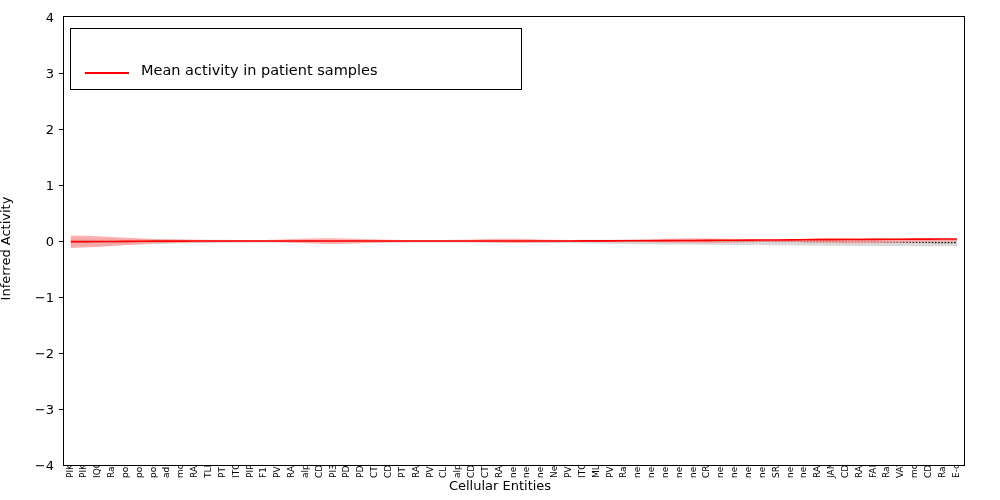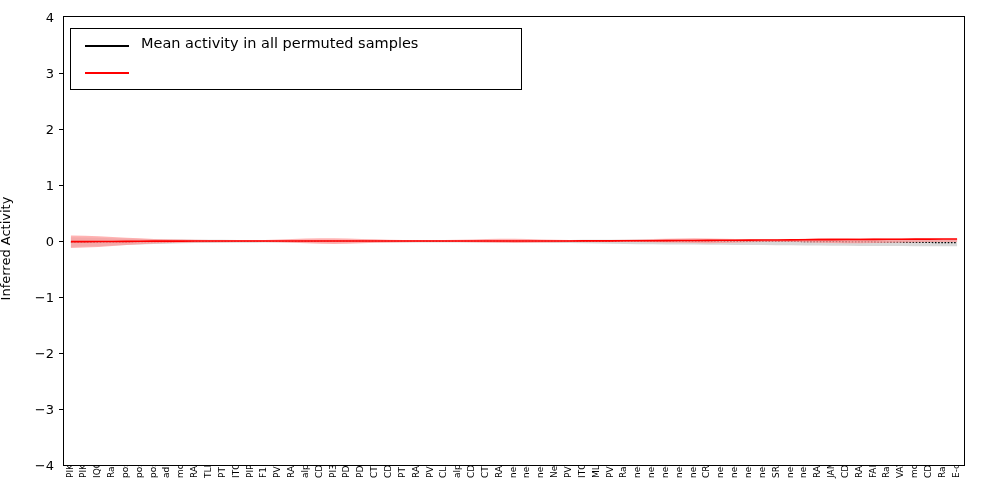--- a/index.html
+++ b/index.html
@@ -30,20 +30,21 @@
   .leg-line{position:absolute;left:14px;top:12px;width:44px;height:2px;}
   .leg-txt{position:absolute;left:70px;top:2px;font-size:14.5px;color:#000;white-space:nowrap;}
 </style>
 </head>
 <body>
 
 <div id="root">
 
 
   <div id="ylabel-axis">Inferred Activity</div>
+  <div id="xlabel-axis">Cellular Entities</div>
 
   <div id="ylabels">
       <div class="ylab-row" style="top: 465px;">−4</div>
       <div class="ylab-row" style="top: 409px;">−3</div>
       <div class="ytick" style="top: 409px;"></div>
       <div class="ylab-row" style="top: 353px;">−2</div>
       <div class="ytick" style="top: 353px;"></div>
       <div class="ylab-row" style="top: 297px;">−1</div>
       <div class="ytick" style="top: 297px;"></div>
       <div class="ylab-row" style="top: 241px;">0</div>
@@ -192,22 +193,19 @@
   <div id="plot">
     <svg id="svg" width="900" height="448">
         <path d="M6.92,220.36 L20.77,220.53 L34.62,220.87 L48.46,221.22 L62.31,221.56 L76.15,221.89 L90.00,222.17 L103.85,222.39 L117.69,222.56 L131.54,222.67 L145.38,222.78 L159.23,222.83 L173.08,222.89 L186.92,222.95 L200.77,222.99 L214.62,223.01 L228.46,223.05 L242.31,223.06 L256.15,223.10 L270.00,223.12 L283.85,223.16 L297.69,223.16 L311.54,223.16 L325.38,223.18 L339.23,223.22 L353.08,223.22 L366.92,223.22 L380.77,223.22 L394.62,223.22 L408.46,223.22 L422.31,223.19 L436.15,223.16 L450.00,223.13 L463.85,223.08 L477.69,223.02 L491.54,222.96 L505.38,222.90 L519.23,222.85 L533.08,222.79 L546.92,222.73 L560.77,222.68 L574.62,222.62 L588.46,222.56 L602.31,222.54 L616.15,222.51 L630.00,222.49 L643.85,222.45 L657.69,222.43 L671.54,222.39 L685.38,222.38 L699.23,222.33 L713.08,222.32 L726.92,222.27 L740.77,222.26 L754.62,222.22 L768.46,222.21 L782.31,222.21 L796.15,222.16 L810.00,222.15 L823.85,222.15 L837.69,222.15 L851.54,222.15 L865.38,222.15 L879.23,222.15 L893.08,222.15 L893.08,229.32 L879.23,229.26 L865.38,229.21 L851.54,229.15 L837.69,229.09 L823.85,229.04 L810.00,228.98 L796.15,228.92 L782.31,228.80 L768.46,228.69 L754.62,228.57 L740.77,228.46 L726.92,228.35 L713.08,228.23 L699.23,228.12 L685.38,228.01 L671.54,227.89 L657.69,227.79 L643.85,227.72 L630.00,227.62 L616.15,227.55 L602.31,227.44 L588.46,227.30 L574.62,227.13 L560.77,226.94 L546.92,226.71 L533.08,226.48 L519.23,226.28 L505.38,226.11 L491.54,225.97 L477.69,225.85 L463.85,225.74 L450.00,225.65 L436.15,225.60 L422.31,225.54 L408.46,225.51 L394.62,225.48 L380.77,225.46 L366.92,225.46 L353.08,225.46 L339.23,225.46 L325.38,225.46 L311.54,225.46 L297.69,225.46 L283.85,225.46 L270.00,225.46 L256.15,225.50 L242.31,225.51 L228.46,225.55 L214.62,225.57 L200.77,225.61 L186.92,225.67 L173.08,225.73 L159.23,225.83 L145.38,225.94 L131.54,226.10 L117.69,226.32 L103.85,226.65 L90.00,226.99 L76.15,227.44 L62.31,228.00 L48.46,228.57 L34.62,229.13 L20.77,229.59 L6.92,229.88 Z" fill="#c8c8c8" fill-opacity="0.70" stroke="none"></path>
         <path d="M6.92,225.12 L20.77,225.12 L34.62,225.00 L48.46,224.89 L62.31,224.78 L76.15,224.66 L90.00,224.55 L103.85,224.50 L117.69,224.45 L131.54,224.44 L145.38,224.39 L159.23,224.38 L173.08,224.34 L186.92,224.34 L200.77,224.32 L214.62,224.28 L228.46,224.28 L242.31,224.27 L256.15,224.22 L270.00,224.22 L283.85,224.22 L297.69,224.21 L311.54,224.17 L325.38,224.17 L339.23,224.17 L353.08,224.17 L366.92,224.15 L380.77,224.11 L394.62,224.11 L408.46,224.11 L422.31,224.11 L436.15,224.11 L450.00,224.11 L463.85,224.11 L477.69,224.11 L491.54,224.11 L505.38,224.11 L519.23,224.11 L533.08,224.11 L546.92,224.11 L560.77,224.11 L574.62,224.11 L588.46,224.15 L602.31,224.17 L616.15,224.17 L630.00,224.17 L643.85,224.21 L657.69,224.22 L671.54,224.27 L685.38,224.28 L699.23,224.32 L713.08,224.38 L726.92,224.44 L740.77,224.49 L754.62,224.55 L768.46,224.66 L782.31,224.77 L796.15,224.88 L810.00,225.00 L823.85,225.11 L837.69,225.22 L851.54,225.34 L865.38,225.45 L879.23,225.57 L893.08,225.62 " fill="none" stroke="#000000" stroke-width="1.3" stroke-dasharray="1.6,1.6"></path>
         <path d="M6.92,218.40 L20.77,218.69 L34.62,219.21 L48.46,219.89 L62.31,220.68 L76.15,221.36 L90.00,221.91 L103.85,222.29 L117.69,222.56 L131.54,222.74 L145.38,222.90 L159.23,223.00 L173.08,223.05 L186.92,223.04 L200.77,222.92 L214.62,222.52 L228.46,221.96 L242.31,221.45 L256.15,221.17 L270.00,221.15 L283.85,221.45 L297.69,221.91 L311.54,222.34 L325.38,222.70 L339.23,222.94 L353.08,223.07 L366.92,223.10 L380.77,223.06 L394.62,222.84 L408.46,222.45 L422.31,222.05 L436.15,221.82 L450.00,221.82 L463.85,222.05 L477.69,222.39 L491.54,222.70 L505.38,222.92 L519.23,223.02 L533.08,223.01 L546.92,222.92 L560.77,222.74 L574.62,222.44 L588.46,222.03 L602.31,221.65 L616.15,221.38 L630.00,221.31 L643.85,221.47 L657.69,221.78 L671.54,222.12 L685.38,222.38 L699.23,222.52 L713.08,222.45 L726.92,222.16 L740.77,221.72 L754.62,221.36 L768.46,221.12 L782.31,221.09 L796.15,221.19 L810.00,221.30 L823.85,221.42 L837.69,221.53 L851.54,221.59 L865.38,221.65 L879.23,221.70 L893.08,221.70 L893.08,224.95 L879.23,225.01 L865.38,225.12 L851.54,225.24 L837.69,225.47 L823.85,225.70 L810.00,225.92 L796.15,226.14 L782.31,226.23 L768.46,226.08 L754.62,225.72 L740.77,225.29 L726.92,224.99 L713.08,224.92 L699.23,225.06 L685.38,225.31 L671.54,225.65 L657.69,225.96 L643.85,226.13 L630.00,226.06 L616.15,225.80 L602.31,225.46 L588.46,225.16 L574.62,224.97 L560.77,224.88 L546.92,224.82 L533.08,224.78 L519.23,224.81 L505.38,224.91 L491.54,225.16 L477.69,225.50 L463.85,225.79 L450.00,225.90 L436.15,225.79 L422.31,225.50 L408.46,225.16 L394.62,224.91 L380.77,224.84 L366.92,224.87 L353.08,224.96 L339.23,225.15 L325.38,225.45 L311.54,225.86 L297.69,226.32 L283.85,226.69 L270.00,226.88 L256.15,226.75 L242.31,226.36 L228.46,225.82 L214.62,225.34 L200.77,225.06 L186.92,225.05 L173.08,225.11 L159.23,225.21 L145.38,225.37 L131.54,225.54 L117.69,225.76 L103.85,226.09 L90.00,226.53 L76.15,227.20 L62.31,228.09 L48.46,229.00 L34.62,229.91 L20.77,230.60 L6.92,231.00 Z" fill="#ff9999" fill-opacity="0.75" stroke="none"></path>
         <path d="M6.92,224.67 L20.77,224.67 L34.62,224.56 L48.46,224.44 L62.31,224.33 L76.15,224.22 L90.00,224.16 L103.85,224.11 L117.69,224.11 L131.54,224.06 L145.38,224.05 L159.23,224.00 L173.08,224.00 L186.92,224.00 L200.77,224.00 L214.62,224.00 L228.46,224.00 L242.31,224.00 L256.15,224.00 L270.00,224.00 L283.85,224.00 L297.69,224.00 L311.54,224.00 L325.38,224.00 L339.23,224.00 L353.08,224.00 L366.92,224.00 L380.77,224.00 L394.62,224.00 L408.46,224.00 L422.31,224.00 L436.15,224.00 L450.00,224.00 L463.85,224.00 L477.69,223.97 L491.54,223.94 L505.38,223.94 L519.23,223.91 L533.08,223.89 L546.92,223.85 L560.77,223.80 L574.62,223.74 L588.46,223.68 L602.31,223.59 L616.15,223.51 L630.00,223.46 L643.85,223.36 L657.69,223.29 L671.54,223.19 L685.38,223.12 L699.23,223.02 L713.08,222.95 L726.92,222.84 L740.77,222.78 L754.62,222.67 L768.46,222.61 L782.31,222.50 L796.15,222.44 L810.00,222.33 L823.85,222.27 L837.69,222.21 L851.54,222.15 L865.38,222.10 L879.23,222.04 L893.08,221.98 " fill="none" stroke="#ff0000" stroke-width="1.6"></path>
       </svg>
   </div>
 
   <div id="legend">
-      <div class="leg-row" style="top: 4px;">
-        <div class="leg-line" style="background: rgb(0, 0, 0);"></div>
-        <div class="leg-txt">Mean activity in all permuted samples</div>
-      </div>
       <div class="leg-row" style="top: 31px;">
         <div class="leg-line" style="background: rgb(255, 0, 0);"></div>
+        <div class="leg-txt">Mean activity in patient samples</div>
       </div>
     </div>
 
 </div>
 
 </body></html>

